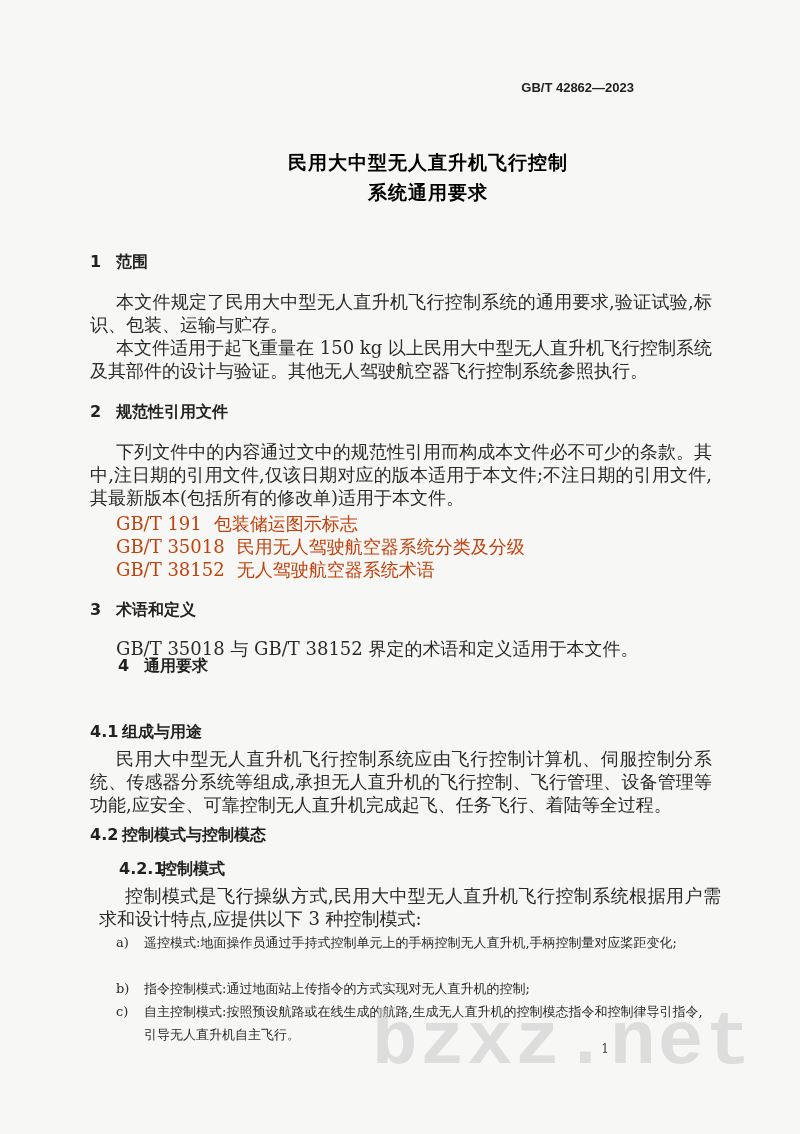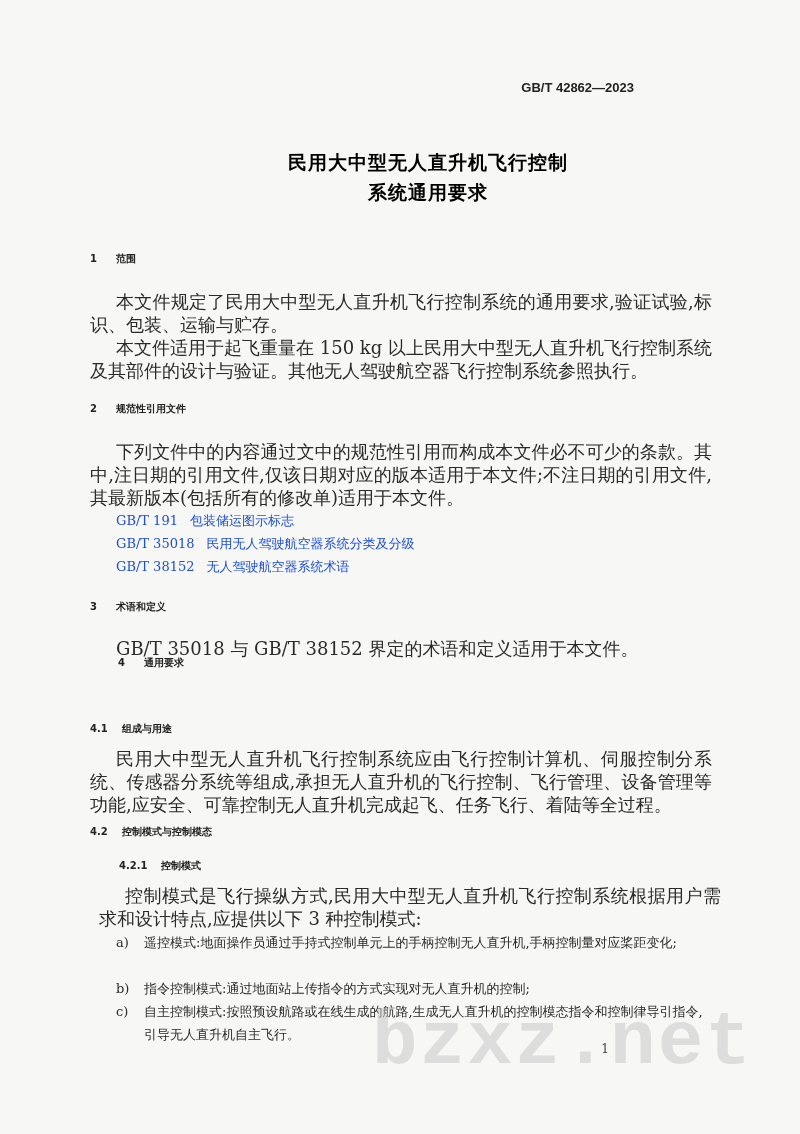--- a/index.html
+++ b/index.html
@@ -3,24 +3,24 @@
 <meta charset="utf-8">
 <style>
   html, body { margin: 0; padding: 0; }
   body {
     width: 800px; height: 1134px; background: #f7f7f5; position: relative; overflow: hidden;
     font-family: "DejaVu Serif", "Liberation Serif", serif; color: #2a2a2a;
   }
   .page { position: absolute; left: 0; top: 0; width: 716px; height: 1134px; }
   .std-code { position: absolute; right: 82px; top: 80px; font-family: "Liberation Sans", sans-serif; font-weight: bold; font-size: 13px; color: #222; }
   .title { position: absolute; left: 0; width: 800px; text-align: center; font-family: "DejaVu Sans", sans-serif; font-weight: bold; font-size: 19px; letter-spacing: 1px; color: #000000; padding-left: 28px; }
-  .h1 { position: absolute; left: 90px; font-family: "DejaVu Sans", sans-serif; font-weight: bold; font-size: 10px; color: #222; }
+  .h1 { position: absolute; left: 90px; font-family: "DejaVu Sans", sans-serif; font-weight: bold; font-size: 16px; color: #222; }
   .h1 .num { display: inline-block; width: 26px; }
   .para { position: absolute; left: 90px; width: 622px; font-size: 18px; line-height: 23px; text-indent: 26px; text-align: justify; color: #2a2a2a; }
-  .ref { position: absolute; left: 116px; font-size: 13px; color: #1d4ed8; }
+  .ref { position: absolute; left: 116px; font-size: 18px; color: #c2410c; }
   .ref .code { display: inline-block; margin-right: 12px; }
   .list-item { position: absolute; left: 116px; width: 596px; font-size: 13px; line-height: 23px; color: #2a2a2a; }
   .list-item .mark { position: absolute; left: 0; top: 0; width: 28px; }
   .list-item .txt { display: block; padding-left: 28px; }
   .page-num { position: absolute; right: 107px; top: 1042px; font-size: 12px; color: #444; }
   .watermark { position: absolute; left: 372px; top: 1000px; font-family: Liberation Mono, monospace; font-weight: bold; font-size: 76px; color: rgba(200,200,200,0.55); letter-spacing: 2px; }
 </style>
 </head>
 <body>
 

